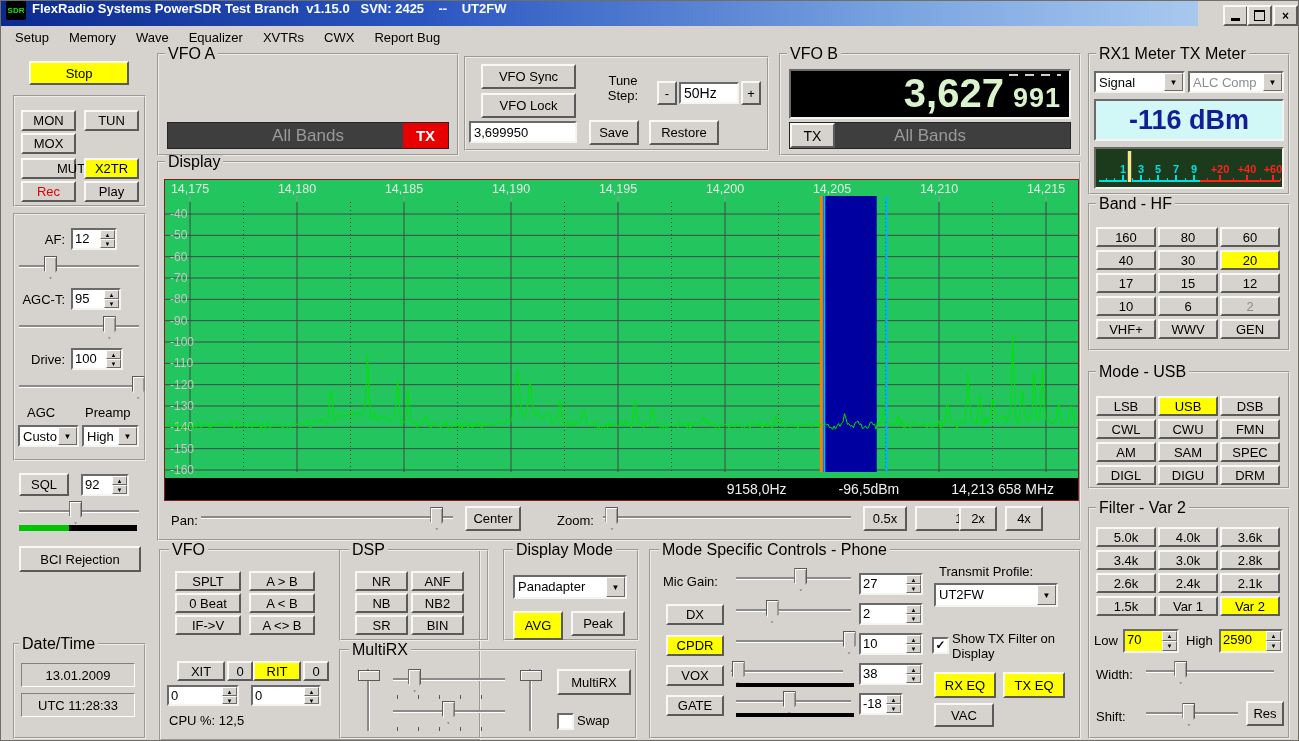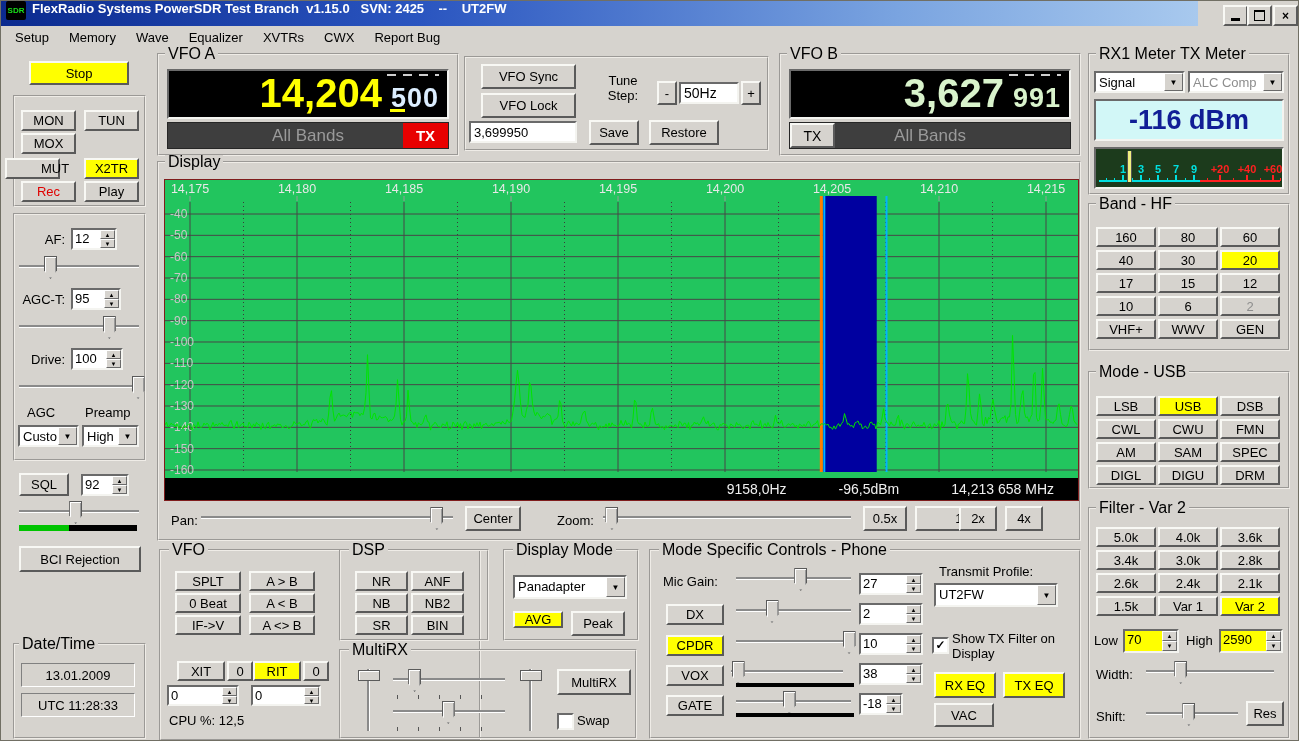--- a/index.html
+++ b/index.html
@@ -131,21 +131,21 @@
       <span class="menu-item">CWX</span>
       <span class="menu-item">Report Bug</span>
     </div>
 
   <div class="btn3d yellow" style="left:28px;top:60px;width:100px;height:24px;">Stop</div>
 
   <div class="grp" style="left:12px;top:94px;width:133px;height:112px;"></div>
   <div class="btn3d" style="left:20px;top:109px;width:55px;height:21px;">MON</div>
   <div class="btn3d" style="left:83px;top:109px;width:55px;height:21px;">TUN</div>
   <div class="btn3d" style="left:20px;top:132px;width:55px;height:21px;">MOX</div>
-  <div class="btn3d" style="left:4px;top:157px;width:55px;height:21px;padding-left:45px;">MUT</div>
+  <div class="btn3d" style="left:20px;top:157px;width:55px;height:21px;padding-left:45px;">MUT</div>
   <div class="btn3d yellow" style="left:83px;top:157px;width:55px;height:21px;">X2TR</div>
   <div class="btn3d red-text" style="left:20px;top:180px;width:55px;height:21px;">Rec</div>
   <div class="btn3d" style="left:83px;top:180px;width:55px;height:21px;">Play</div>
 
   <div class="grp" style="left:12px;top:212px;width:133px;height:248px;"></div>
   <div class="lbl" style="left:14px;top:231px;width:50px;text-align:right;">AF:</div>
   <div class="spinner" style="left:70px;top:227px;width:46px;">
       <span class="spin-val">12</span>
       <span class="spin-arrows">
         <span class="spin-btn">▲</span>
@@ -208,26 +208,20 @@
     </div>
   <div class="btn3d" style="left:18px;top:545px;width:122px;height:26px;">BCI Rejection</div>
 
   <div class="grp" style="left:12px;top:642px;width:133px;height:96px;"></div>
   <div class="glabel" style="left:18px;top:636px;">Date/Time</div>
   <div class="sunkbox" style="left:20px;top:662px;width:114px;height:24px;">13.01.2009</div>
   <div class="sunkbox" style="left:20px;top:692px;width:114px;height:24px;">UTC 11:28:33</div>
 
   <div class="grp" style="left:156px;top:52px;width:302px;height:103px;"></div>
   <div class="glabel" style="left:164px;top:46px;">VFO A</div>
-  <div class="vfo-display" style="left:166px;top:68px;width:282px;height:50px;">
-    <span class="freq-main vfoa-main">14,204</span>
-    <span class="freq-sub vfoa-sub">500</span>
-    <div class="digit-underline" style="right:42px;width:15px;"></div>
-    <div class="digit-dashes" style="right:8px;width:52px;"></div>
-  </div>
   <div class="band-bar" style="left:166px;top:121px;width:282px;height:27px;">
     <span>All Bands</span>
     <div class="tx-red" style="right:0;">TX</div>
   </div>
 
   <div class="grp" style="left:463px;top:55px;width:305px;height:95px;"></div>
   <div class="btn3d" style="left:480px;top:63px;width:95px;height:25px;">VFO Sync</div>
   <div class="btn3d" style="left:480px;top:92px;width:95px;height:25px;">VFO Lock</div>
   <div class="lbl" style="left:598px;top:72px;width:48px;text-align:center;white-space:normal;">Tune Step:</div>
   <div class="btn3d" style="left:656px;top:80px;width:20px;height:24px;">-</div>
@@ -533,21 +527,21 @@
   <div class="btn3d" style="left:556px;top:668px;width:74px;height:26px;">MultiRX</div>
   <div class="checkbox" style="left:556px;top:712px;"></div>
   <div class="lbl" style="left:576px;top:712px;">Swap</div>
 
   <div class="grp" style="left:502px;top:548px;width:136px;height:92px;"></div>
   <div class="glabel" style="left:512px;top:542px;">Display Mode</div>
   <div class="combo" style="left:512px;top:574px;width:114px;height:24px;">
       <span class="combo-val">Panadapter</span>
       <span class="combo-btn">▼</span>
     </div>
-  <div class="btn3d yellow" style="left:512px;top:610px;width:50px;height:17px;">AVG</div>
+  <div class="btn3d yellow" style="left:512px;top:610px;width:50px;height:29px;">AVG</div>
   <div class="btn3d" style="left:570px;top:610px;width:54px;height:25px;">Peak</div>
 
   <div class="grp" style="left:648px;top:548px;width:432px;height:190px;"></div>
   <div class="glabel" style="left:658px;top:542px;">Mode Specific Controls - Phone</div>
   <div class="lbl" style="left:662px;top:573px;width:62px;text-align:left;">Mic Gain:</div>
   <div class="hslider" style="left:735px;top:567px;width:115px;">
       <div class="track"></div>
       <div class="thumb" style="left:55%"></div>
     </div>
   <div class="btn3d" style="left:665px;top:603px;width:58px;height:21px;">DX</div>

